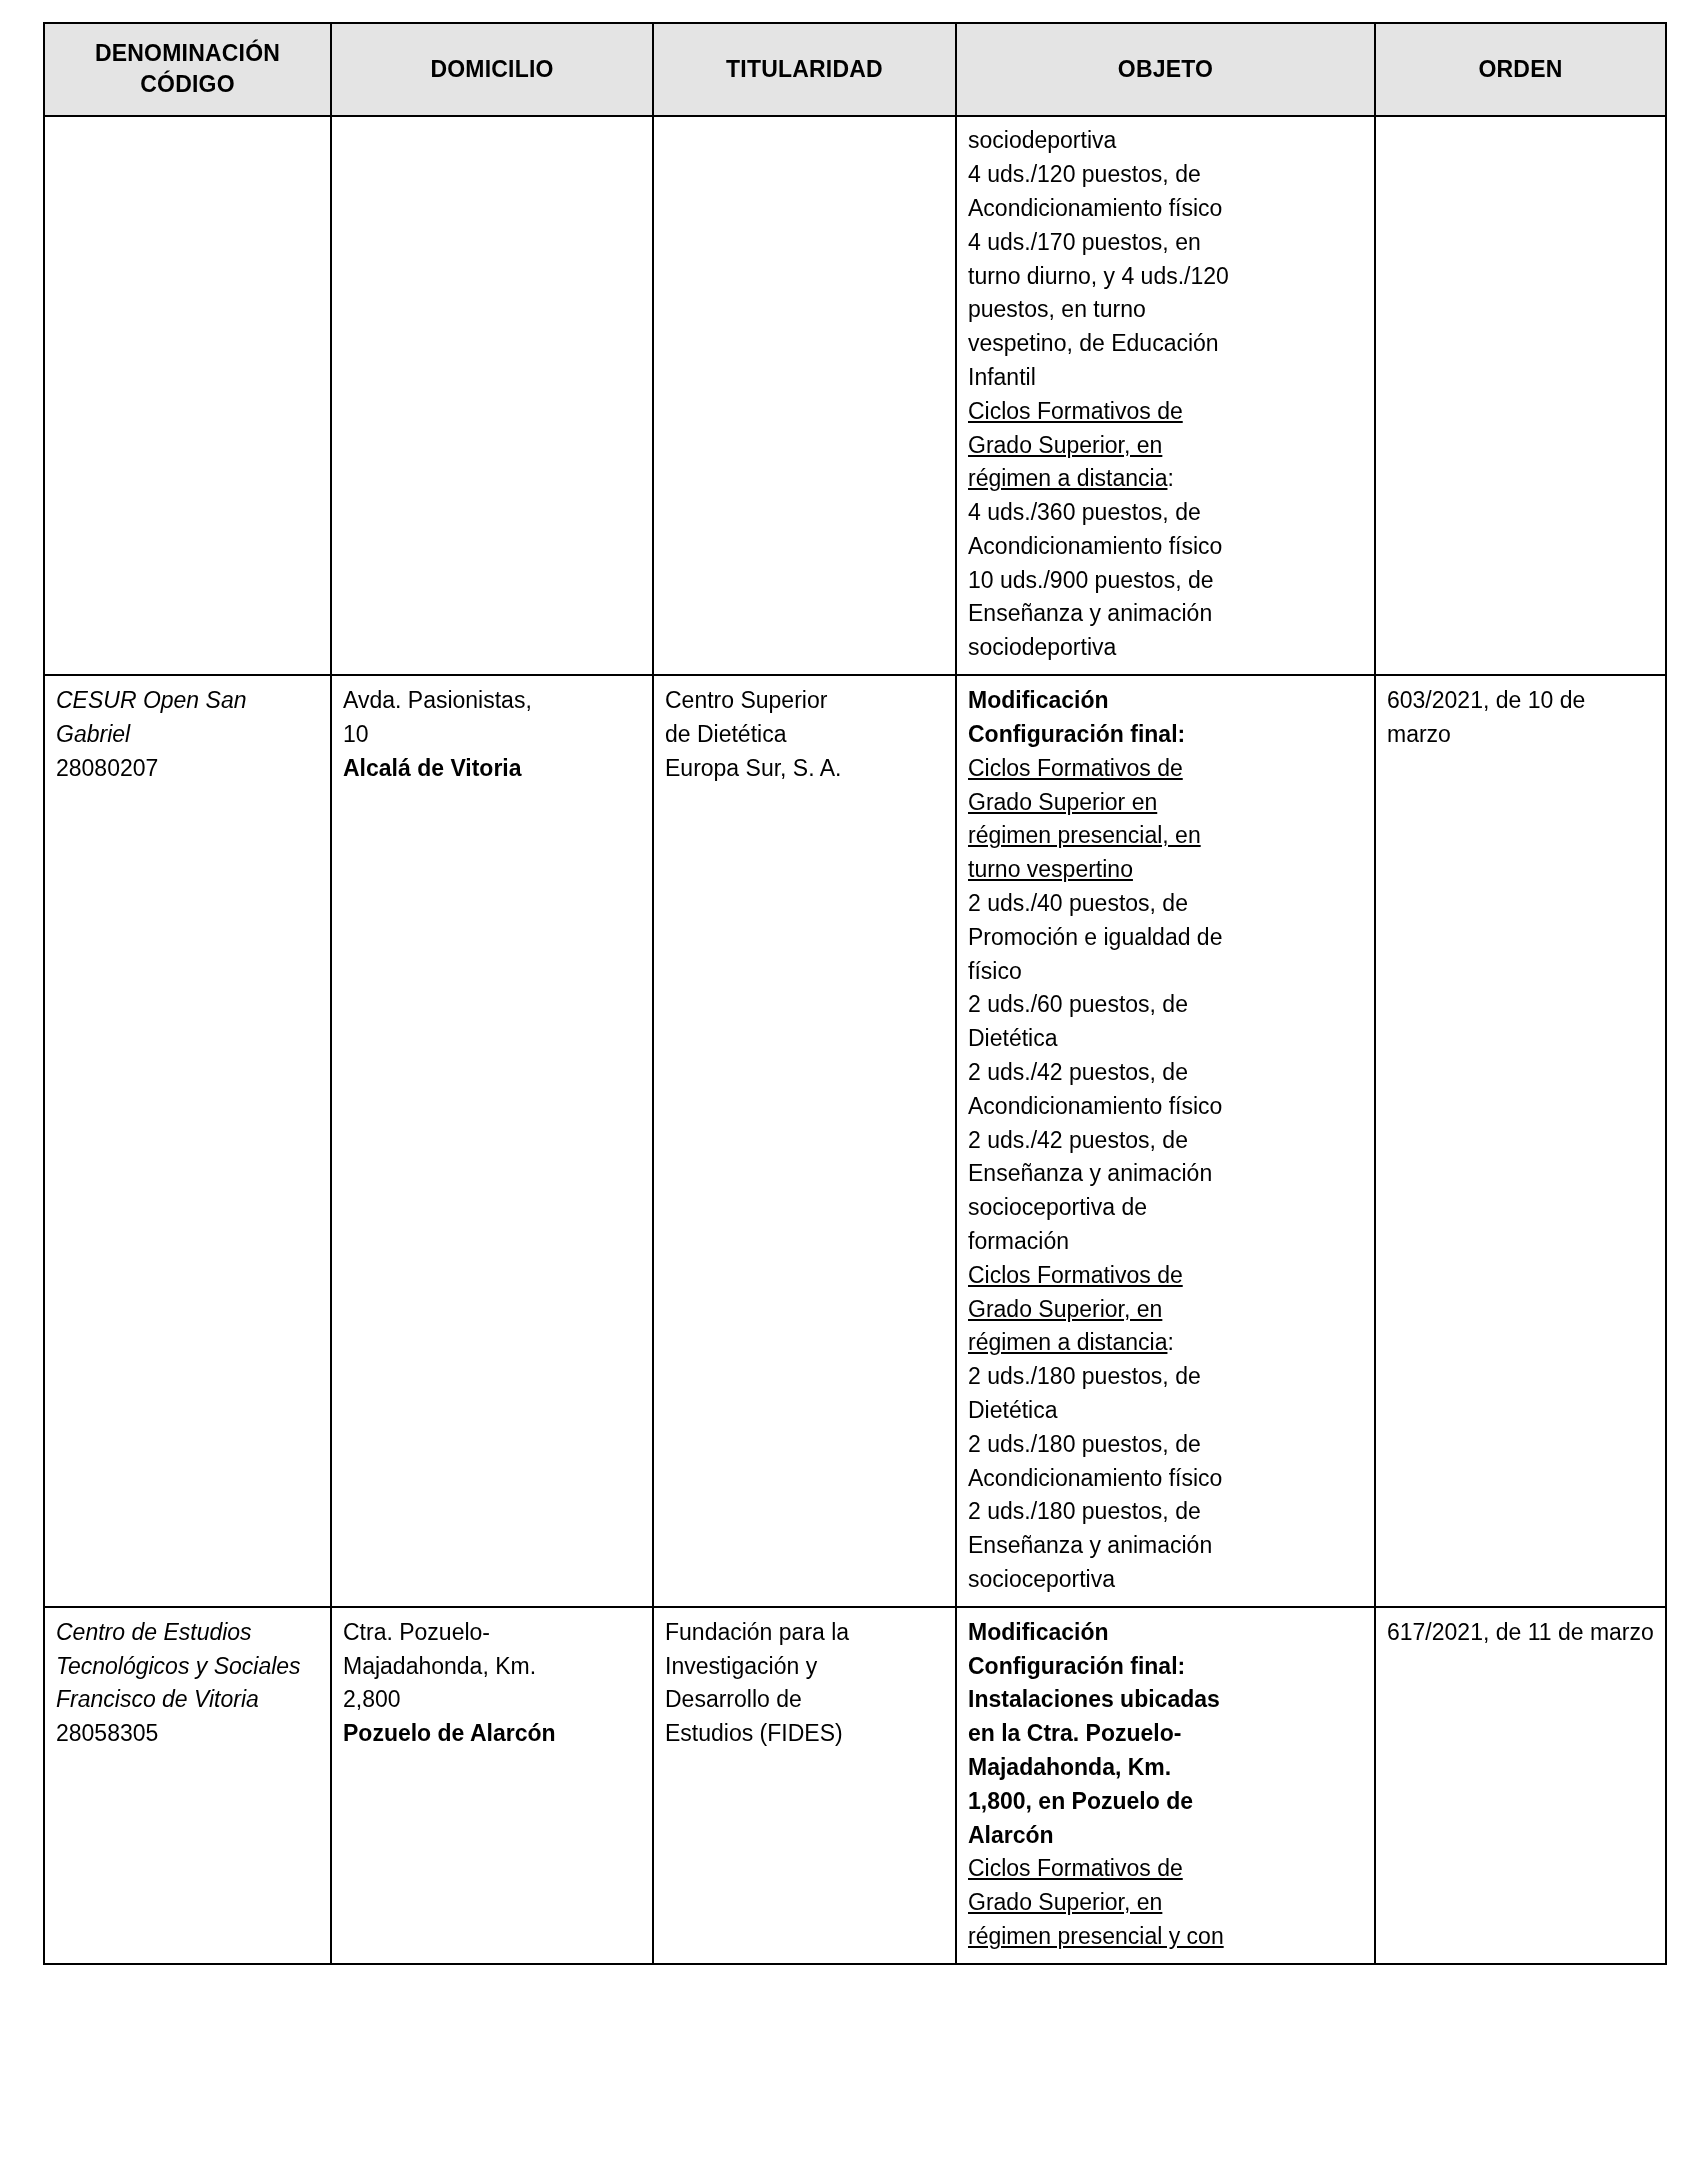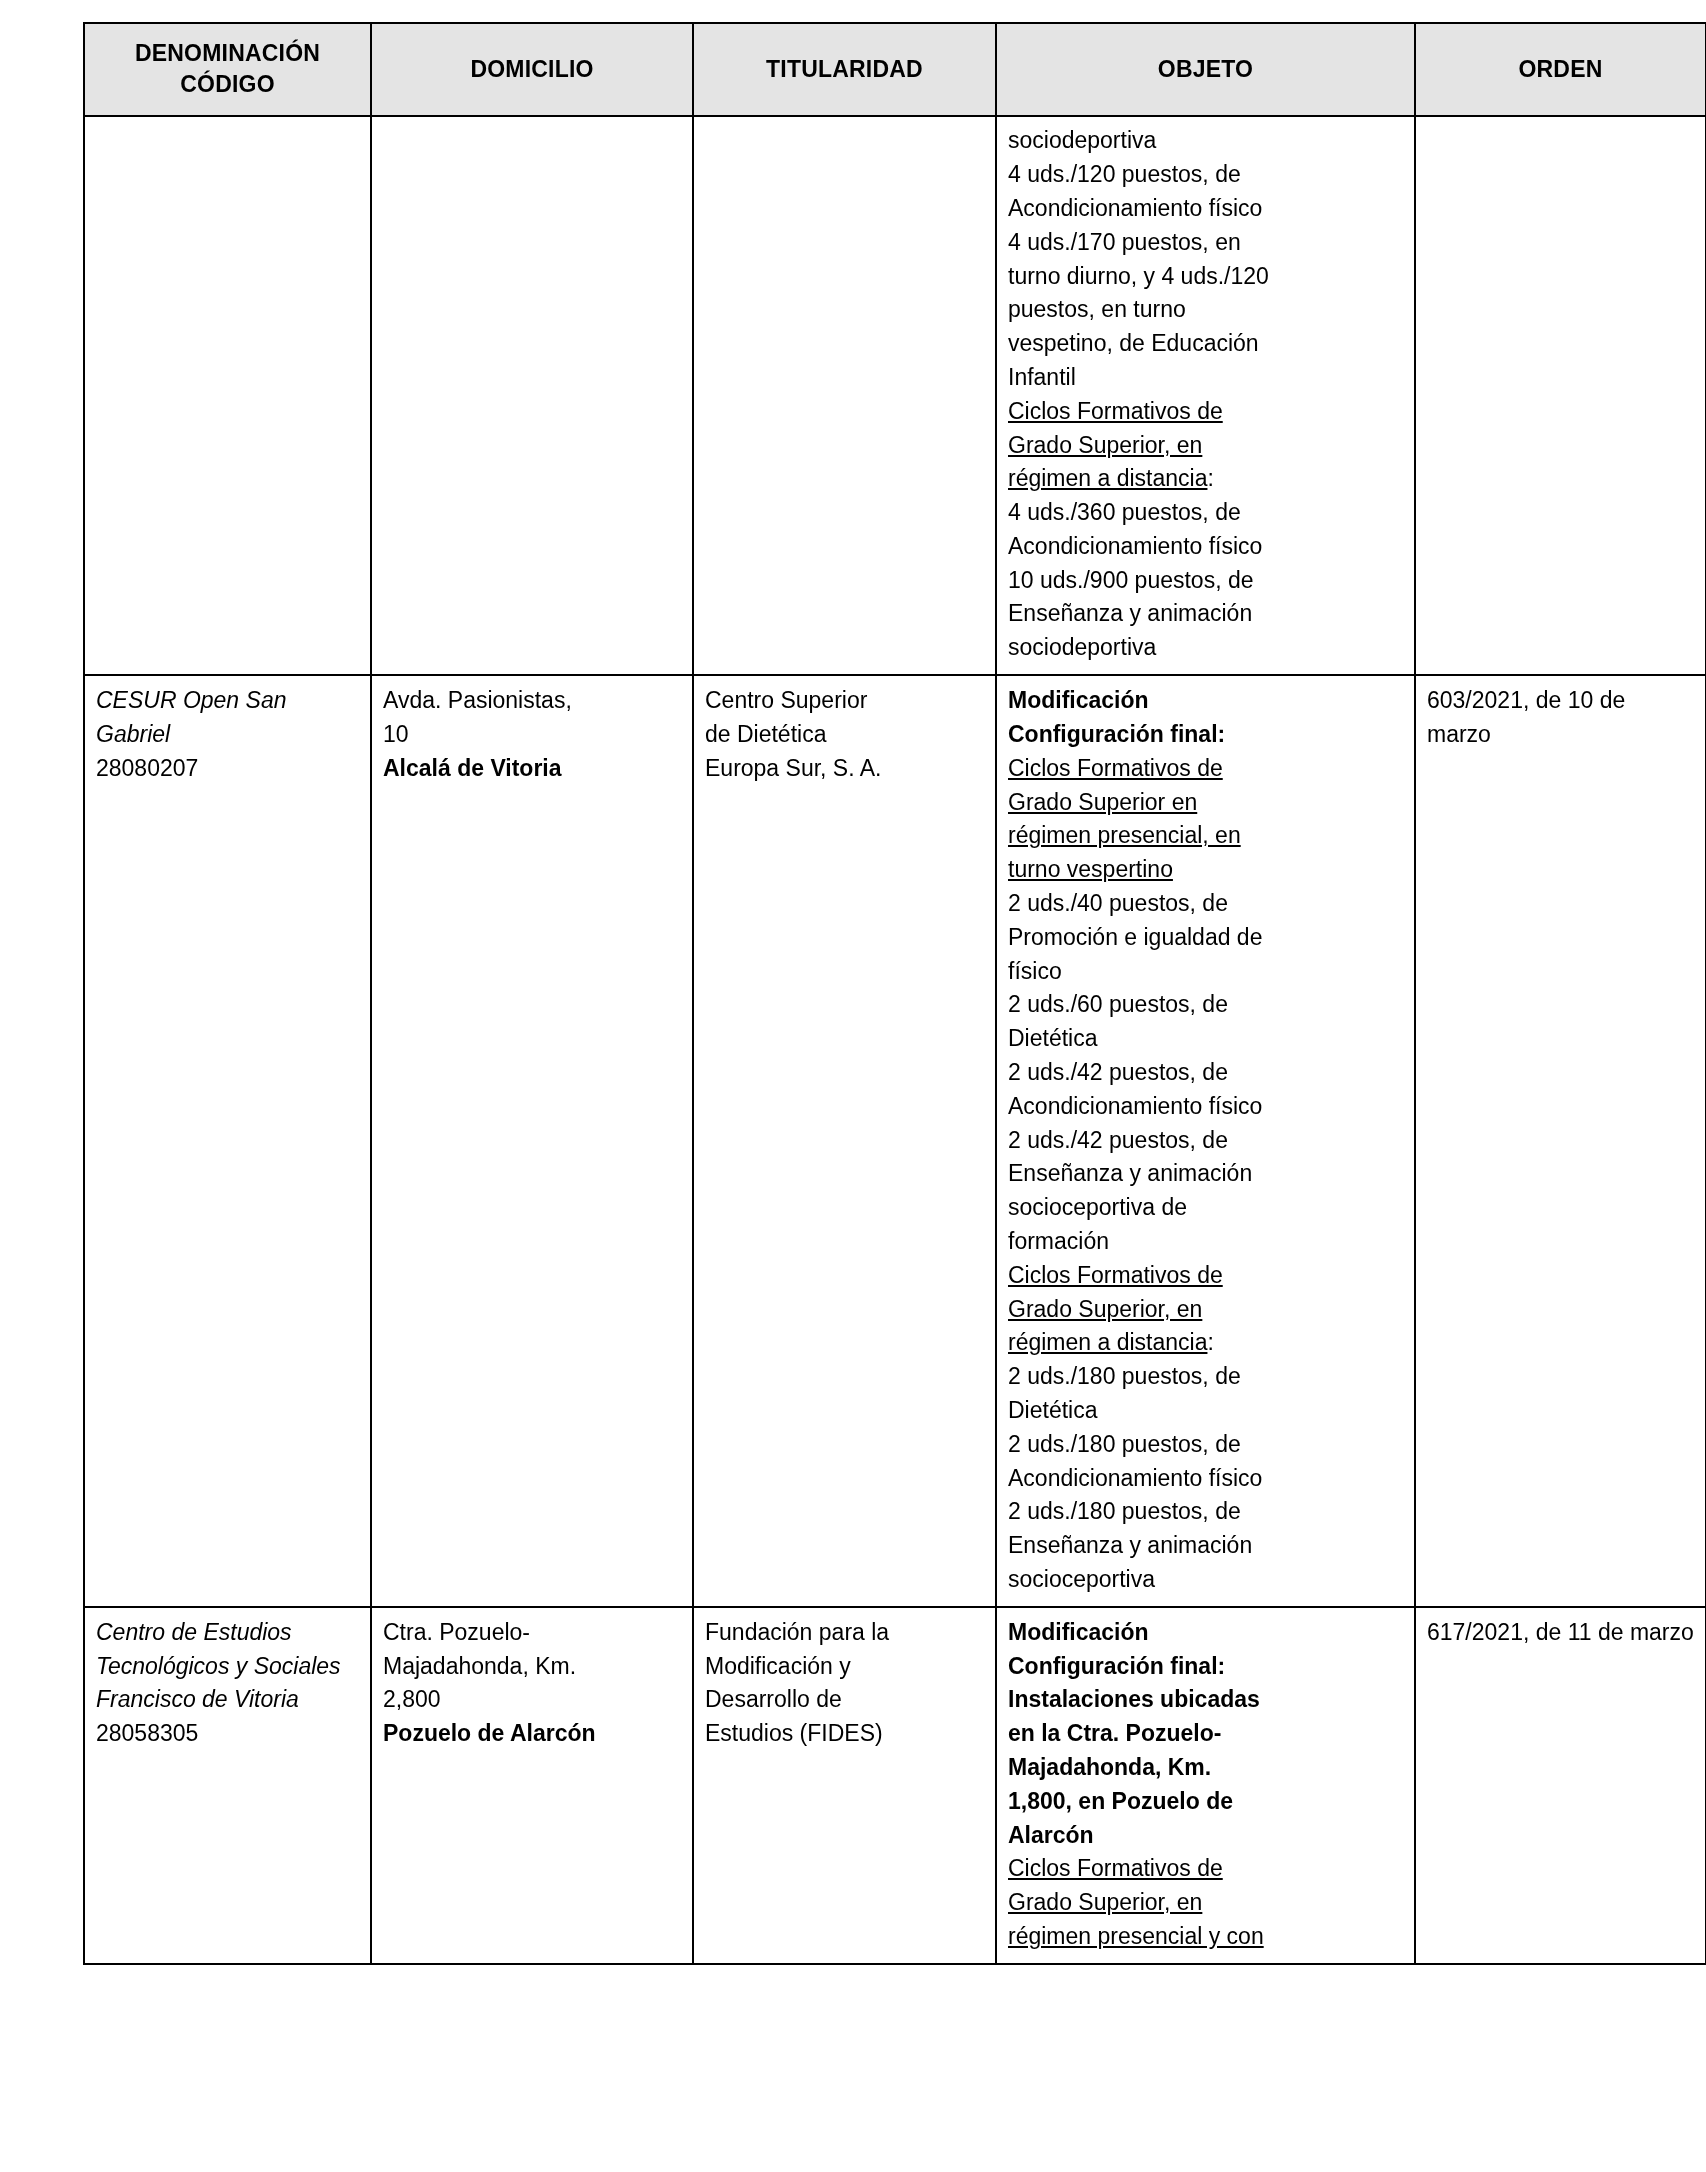--- a/index.html
+++ b/index.html
@@ -15,21 +15,20 @@
   }
   .page {
     width: 1707px;
     min-height: 2172px;
     padding: 22px 43px 0 43px;
   }
   table.reg-table {
     border-collapse: collapse;
     width: 1622px;
     table-layout: fixed;
-    margin-left: 40px;
   }
   table.reg-table col.c1 { width: 287px; }
   table.reg-table col.c2 { width: 322px; }
   table.reg-table col.c3 { width: 303px; }
   table.reg-table col.c4 { width: 419px; }
   table.reg-table col.c5 { width: 291px; }
 
   table.reg-table th,
   table.reg-table td {
     border: 2.3px solid #000000;
@@ -173,21 +172,21 @@
           <div class="lines">
             <div>Ctra. Pozuelo-</div>
             <div>Majadahonda, Km.</div>
             <div>2,800</div>
             <div class="bold">Pozuelo de Alarcón</div>
           </div>
         </td>
         <td class="cell-mid">
           <div class="lines">
             <div>Fundación para la</div>
-            <div>Modificación y</div>
+            <div>Investigación y</div>
             <div>Desarrollo de</div>
             <div>Estudios (FIDES)</div>
           </div>
         </td>
         <td>
           <div class="lines">
             <div class="bold">Modificación</div>
             <div class="bold">Configuración final:</div>
             <div class="bold">Instalaciones ubicadas</div>
             <div class="bold">en la Ctra. Pozuelo-</div>

